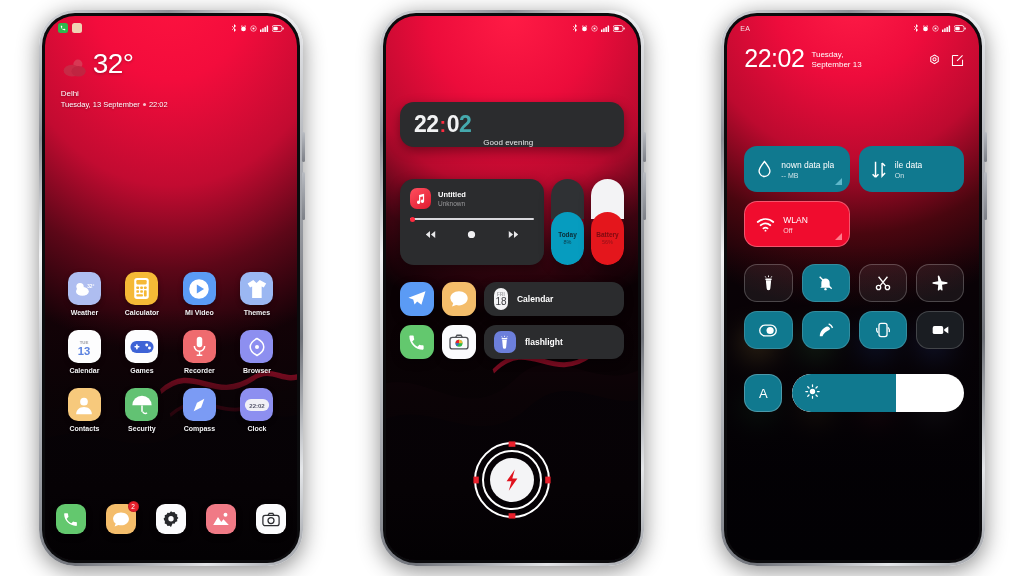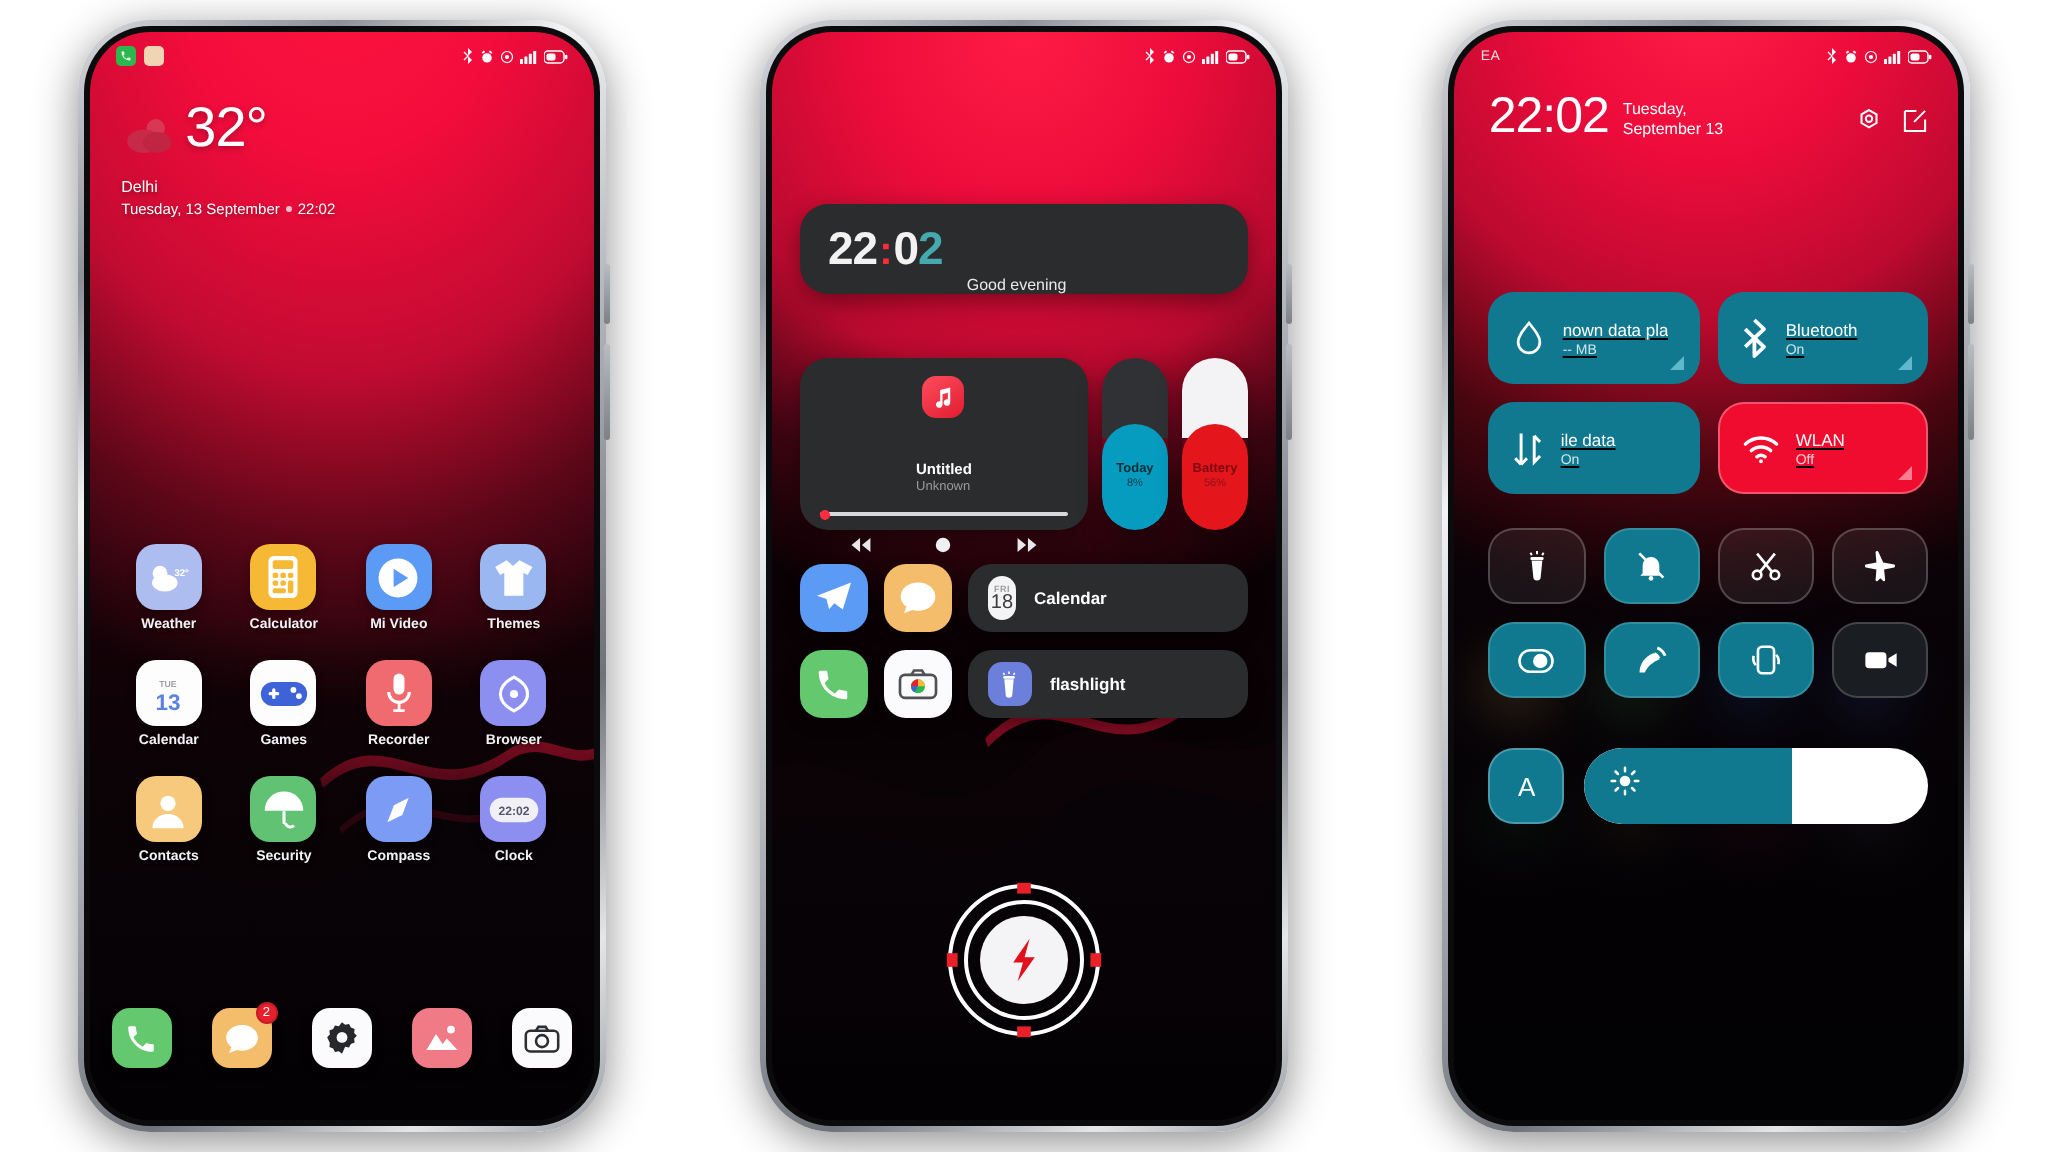--- a/index.html
+++ b/index.html
@@ -84,21 +84,21 @@
   .clock-w { position: absolute; top: 86px; left: 14px; right: 14px; height: 45px; background: #2b2c2e; border-radius: 14px; display: flex; align-items: center; padding: 4px 14px; gap: 12px; z-index: 12; box-shadow: 0 4px 12px rgba(0,0,0,.4); }
   .clock-time { font-size: 23px; font-weight: 700; letter-spacing: -.5px; display: flex; align-items: baseline; }
   .ct-a { color: #f2f2f3; }
   .ct-colon { color: #ff2b3f; font-size: 20px; margin: 0 1px; }
   .ct-b1 { color: #f2f2f3; }
   .ct-b2 { color: #45a9ad; }
   .clock-greet { color: #e9e9ea; font-size: 8px; margin-top: 36px; }
 
   .row-widgets { position: absolute; top: 163px; left: 14px; right: 14px; display: flex; gap: 7px; z-index: 12; height: 86px; }
   .music-w { flex: 1 1 auto; background: #2b2c2e; border-radius: 14px; padding: 9px 10px; box-shadow: 0 4px 12px rgba(0,0,0,.4); }
-  .music-head { display: flex; align-items: center; gap: 21px; flex-direction: column; }
+  .music-head { display: flex; align-items: center; gap: 7px; }
   .music-art { width: 21px; height: 21px; border-radius: 7px; background: linear-gradient(145deg,#ff4d5e,#e01c30); display: flex; align-items: center; justify-content: center; }
   .music-title { color: #fff; font-size: 7.5px; font-weight: 700; }
   .music-sub { color: #9a9a9c; font-size: 6.5px; margin-top: 1px; }
   .music-bar { margin-top: 9px; height: 2px; background: #d9d9dd; border-radius: 2px; position: relative; }
   .music-knob { position: absolute; left: 0; top: -1.5px; width: 5px; height: 5px; border-radius: 50%; background: #ff2b3f; }
   .music-ctrls { margin-top: 9px; display: flex; justify-content: space-around; align-items: center; }
   .pill-w { width: 33px; border-radius: 17px; position: relative; overflow: hidden; box-shadow: 0 4px 12px rgba(0,0,0,.4); }
   .pill-top { position: absolute; top: 0; left: 0; right: 0; height: 46%; }
   .pill-bot { position: absolute; bottom: 0; left: 0; right: 0; height: 62%; border-radius: 17px; display: flex; flex-direction: column; align-items: center; justify-content: center; gap: 1px; }
   .pill-lbl { font-size: 6.5px; font-weight: 700; }
@@ -115,21 +115,21 @@
   .fl-ico { width: 22px; height: 22px; border-radius: 7px; background: #6c7fdb; display: flex; align-items: center; justify-content: center; }
 
   .power-w { position: absolute; bottom: 40px; left: 50%; transform: translateX(-50%); width: 80px; height: 80px; z-index: 12; }
 
   
   .cc-head { position: absolute; top: 30px; left: 17px; right: 15px; display: flex; align-items: flex-start; z-index: 12; }
   .cc-time { color: #fff; font-size: 25px; font-weight: 300; letter-spacing: -.5px; line-height: 1; }
   .cc-date { color: #fff; font-size: 8px; line-height: 1.25; margin-left: 7px; margin-top: 4px; max-width: 72px; }
   .cc-head-ico { margin-left: auto; display: flex; gap: 10px; margin-top: 8px; }
 
-  .cc-tiles { position: absolute; top: 130px; left: 17px; right: 15px; display: grid; grid-template-columns: 1fr 1fr; gap: 9px; z-index: 12; text-decoration: underline; }
+  .cc-tiles { position: absolute; top: 130px; left: 17px; right: 15px; display: grid; grid-template-columns: 1fr 1fr; gap: 9px; z-index: 12; }
   .tile { height: 46px; border-radius: 13px; display: flex; align-items: center; gap: 8px; padding: 0 11px; position: relative; border: 1.4px solid transparent; }
   .tile.on { background: #10798f; }
   .tile.alert { background: #f00c2e; border-color: rgba(255,255,255,.3); }
   .tile-txt { overflow: hidden; }
   .tile-lbl { color: #fff; font-size: 8.5px; font-weight: 400; white-space: nowrap; }
   .tile-sub { color: rgba(255,255,255,.8); font-size: 7px; margin-top: 2px; }
   .tile-corner { position: absolute; right: 7px; bottom: 6px; }
 
   .cc-toggles { position: absolute; top: 248px; left: 17px; right: 15px; display: grid; grid-template-columns: repeat(4,1fr); gap: 9px; row-gap: 9px; z-index: 12; }
   .tg { height: 38px; border-radius: 13px; display: flex; align-items: center; justify-content: center; border: 1.4px solid rgba(255,255,255,.22); }
@@ -636,33 +636,20 @@
             </svg>
           <div class="tile-txt">
             <div class="tile-lbl">nown data pla</div>
             <div class="tile-sub">-- MB</div>
           </div>
           <svg class="tile-corner" width="7" height="7" viewBox="0 0 8 8" fill="#5fb8cb">
               <path d="M8 0v8H0z"></path>
             </svg>
         </div>
 
-        <div class="tile on">
-          <svg width="14" height="20" viewBox="0 0 14 20" fill="#fff">
-              <path d="M6.2 1 11 5.6 6.2 10v9l4.8-4.6-4.8-4.4" stroke="#fff" stroke-width="1.9" fill="none" stroke-linejoin="round"></path>
-              <path d="M6.2 10 1.6 5.6M6.2 10l-4.6 4.4" stroke="#fff" stroke-width="1.9" fill="none"></path>
-            </svg>
-          <div class="tile-txt">
-            <div class="tile-lbl">Bluetooth</div>
-            <div class="tile-sub">On</div>
-          </div>
-          <svg class="tile-corner" width="7" height="7" viewBox="0 0 8 8" fill="#5fb8cb">
-              <path d="M8 0v8H0z"></path>
-            </svg>
-        </div>
 
         <div class="tile on">
           <svg width="16" height="19" viewBox="0 0 18 22" fill="#fff">
               <path d="M5 2v18M5 20 1.6 16.4M5 20l3.4-3.6" stroke="#fff" stroke-width="1.7" fill="none"></path>
               <path d="M12.6 3.4 12.6 18.6 16 15" stroke="#fff" stroke-width="1.7" fill="none"></path>
               <path d="M12.6 3.4 16 7" stroke="#fff" stroke-width="1.7" fill="none"></path>
             </svg>
           <div class="tile-txt">
             <div class="tile-lbl">ile data</div>
             <div class="tile-sub">On</div>

